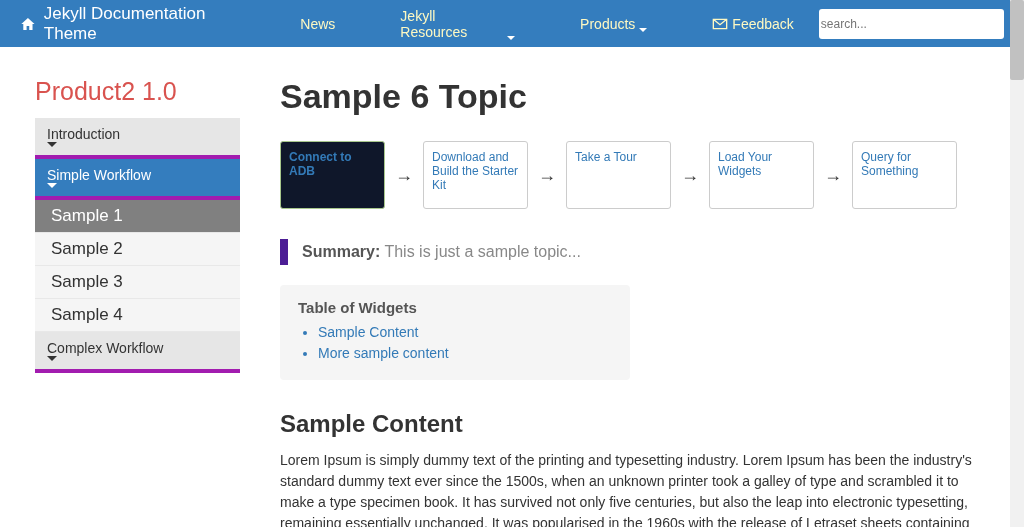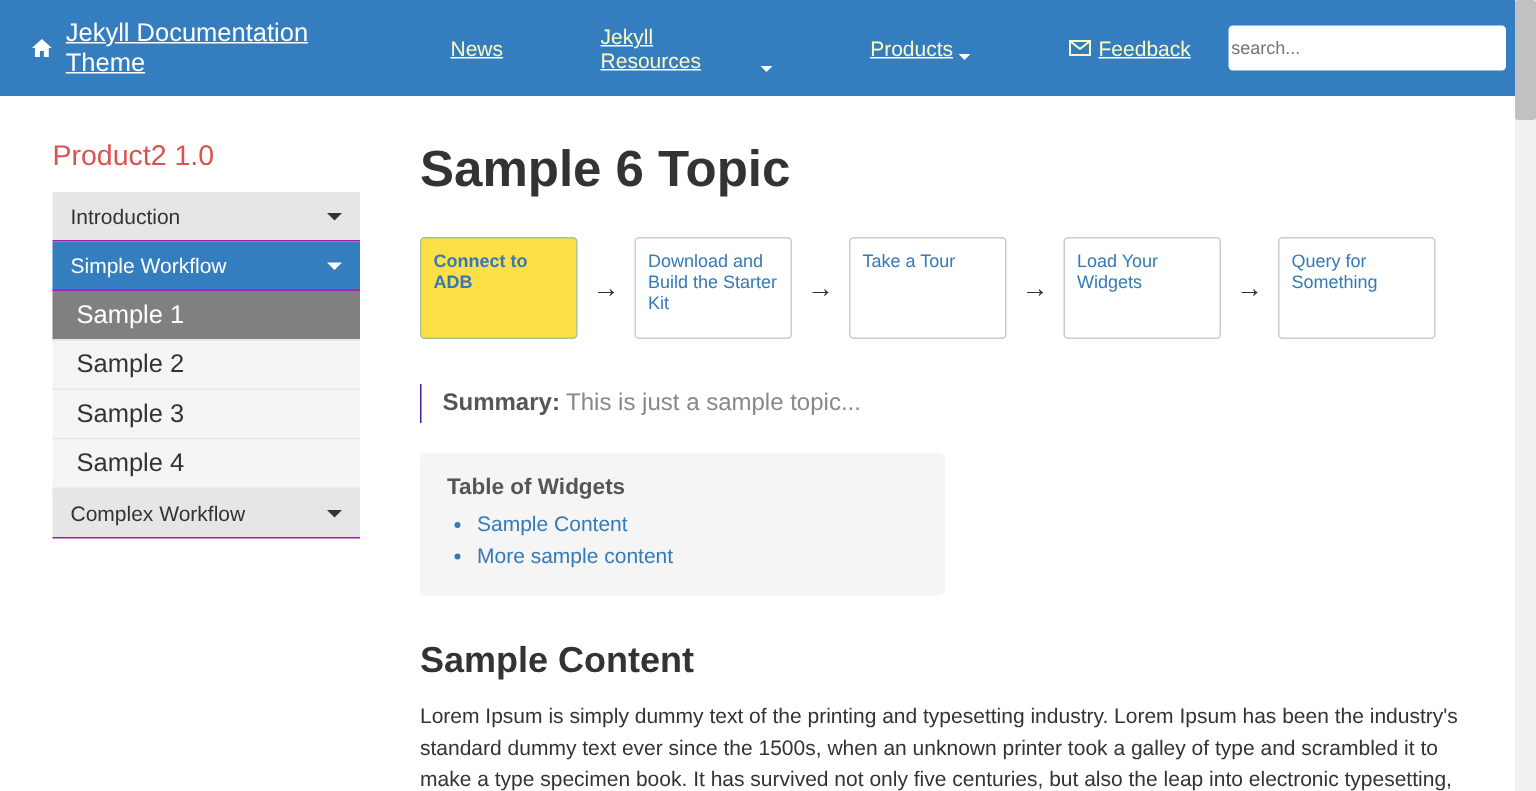--- a/index.html
+++ b/index.html
@@ -1,39 +1,39 @@
 <!DOCTYPE html>
 <html><head>
 <meta charset="utf-8">
 <style>
 * { box-sizing: border-box; margin: 0; padding: 0; }
 body { font-family: "Helvetica Neue", Helvetica, Arial, sans-serif; font-size: 14px; color: #333; background: #fff; }
-.navbar { background: #347dbe; color: #fff; height: 64px; display: flex; align-items: center; padding: 0 20px; text-decoration: underline; }
+.navbar { background: #347dbe; color: #fff; height: 47px; display: flex; align-items: center; padding: 0 20px; }
 .navbar-brand { display: flex; align-items: center; font-size: 17px; font-weight: 500; gap: 8px; }
 .navbar-nav { margin-left: auto; display: flex; align-items: center; gap: 25px; }
 .nav-link { color: #fef9c3; font-size: 14px; cursor: pointer; display: flex; align-items: flex-end; gap: 4px; margin-left: 40px; }
 .caret { display: inline-block; width: 0; height: 0; border-left: 4px solid transparent; border-right: 4px solid transparent; border-top: 4px solid #fff; vertical-align: middle; }
 .search-box { width: 190px; height: 30px; padding: 5px 2px; border: none; border-radius: 3px; font-size: 12px; }
 .container { display: flex; padding: 30px 35px; gap: 40px; }
 .sidebar { width: 205px; flex-shrink: 0; }
-.sidebar-title { color: #d9534f; font-size: 19px; font-weight: 400; margin-bottom: 12px; }
+.sidebar-title { color: #d9534f; font-size: 25px; font-weight: 400; margin-bottom: 12px; }
 .nav-group { list-style: none; }
-.nav-header { background: #e6e6e6; padding: 8px 12px; font-size: 14px; color: #333; display: flex; justify-content: space-between; align-items: center; cursor: pointer; border-bottom: 1px solid #a21caf; }
+.nav-header { background: #e6e6e6; padding: 8px 12px; font-size: 14px; color: #333; display: flex; justify-content: space-between; align-items: flex-start; cursor: pointer; border-bottom: 4px solid #a21caf; flex-direction: column; }
 .nav-header.active { background: #347dbe; color: #fff; }
 .nav-header .caret-dark { display: inline-block; width: 0; height: 0; border-left: 5px solid transparent; border-right: 5px solid transparent; border-top: 5px solid #333; }
 .nav-header.active .caret-dark { border-top-color: #fff; }
 .nav-item { background: #f5f5f5; padding: 6px 16px; font-size: 17px; color: #333; cursor: pointer; border-bottom: 1px solid #e8e8e8; }
 .nav-item.current { background: #808080; color: #fff; }
 .main { flex: 1; min-width: 0; }
 .page-title { font-size: 34px; font-weight: 600; margin-bottom: 25px; }
 .workflow { display: flex; align-items: stretch; gap: 10px; margin-bottom: 30px; }
 .wf-box { width: 105px; height: 68px; border: 1px solid #ccc; border-radius: 3px; padding: 8px; font-size: 12px; color: #337ab7; cursor: pointer; }
-.wf-box.active { background: #fde047; border-color: #a8c78c; font-weight: 600; color: #337ab7; }
+.wf-box.active { background: #0f172a; border-color: #a8c78c; font-weight: 600; color: #337ab7; }
 .wf-arrow { display: flex; align-items: center; font-size: 18px; color: #333; }
-.summary { border-left: 1px solid #4c1d95; padding: 4px 0 4px 14px; margin-bottom: 20px; font-size: 16px; color: #888; }
+.summary { border-left: 8px solid #4c1d95; padding: 4px 0 4px 14px; margin-bottom: 20px; font-size: 16px; color: #888; }
 .summary strong { color: #555; }
 .toc { background: #f5f5f5; border-radius: 4px; padding: 14px 18px; margin-bottom: 30px; width: 350px; }
 .toc-title { font-size: 15px; font-weight: 600; color: #555; margin-bottom: 8px; }
 .toc ul { list-style: disc; padding-left: 20px; }
 .toc li { color: #337ab7; font-size: 14px; margin: 5px 0; cursor: pointer; }
 .toc li::marker { color: #337ab7; }
 h2 { font-size: 24px; font-weight: 600; margin-bottom: 12px; }
 .body-text { font-size: 14px; line-height: 1.5; margin-bottom: 14px; }
 .icon-svg { width: 16px; height: 16px; fill: currentColor; }
 .scrollbar { position: fixed; right: 0; top: 0; width: 14px; height: 100%; background: #f1f1f1; }

